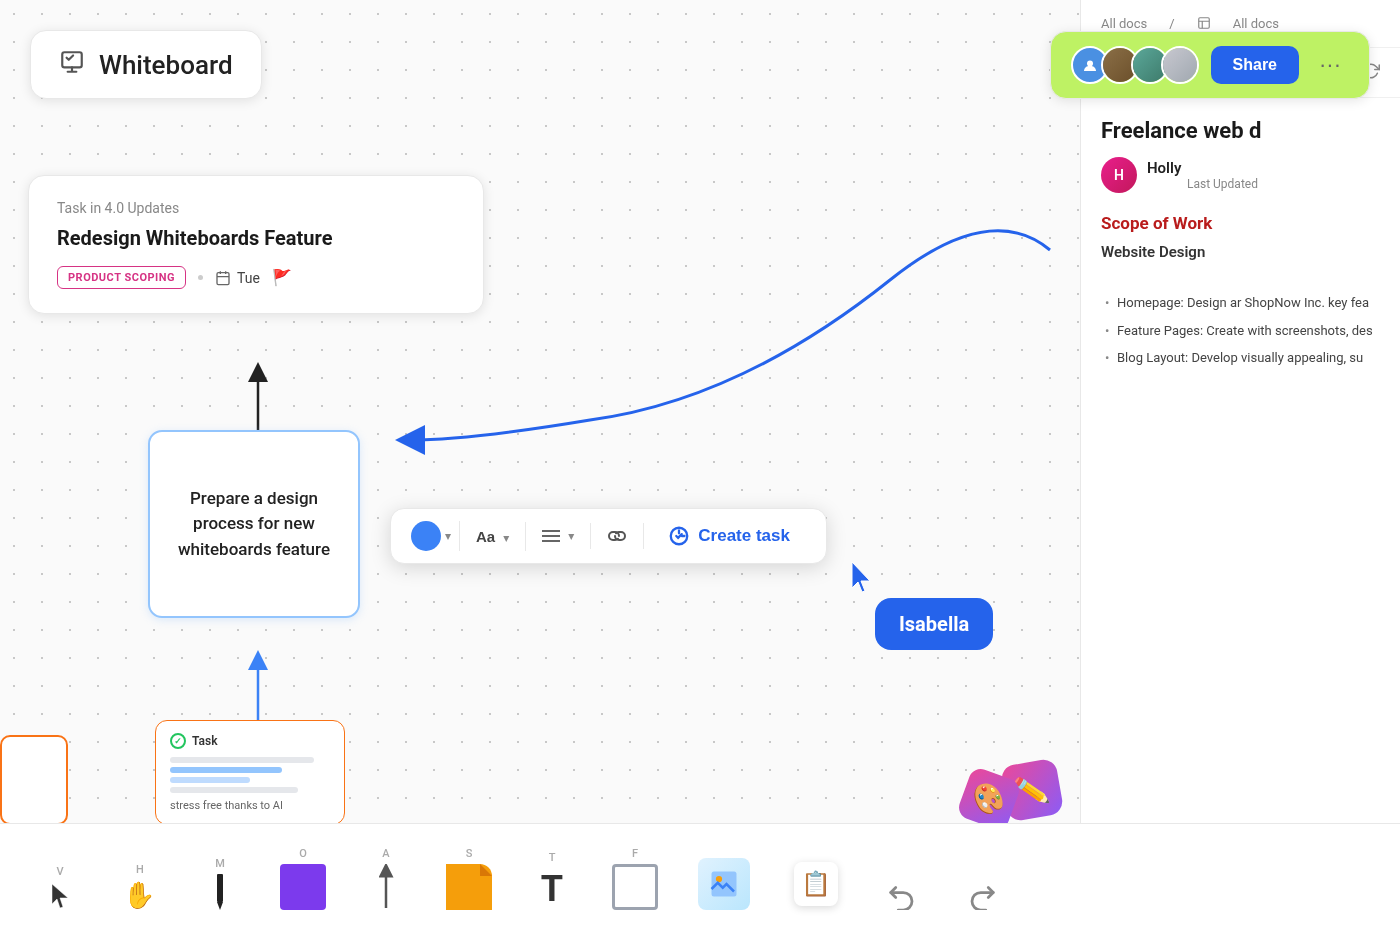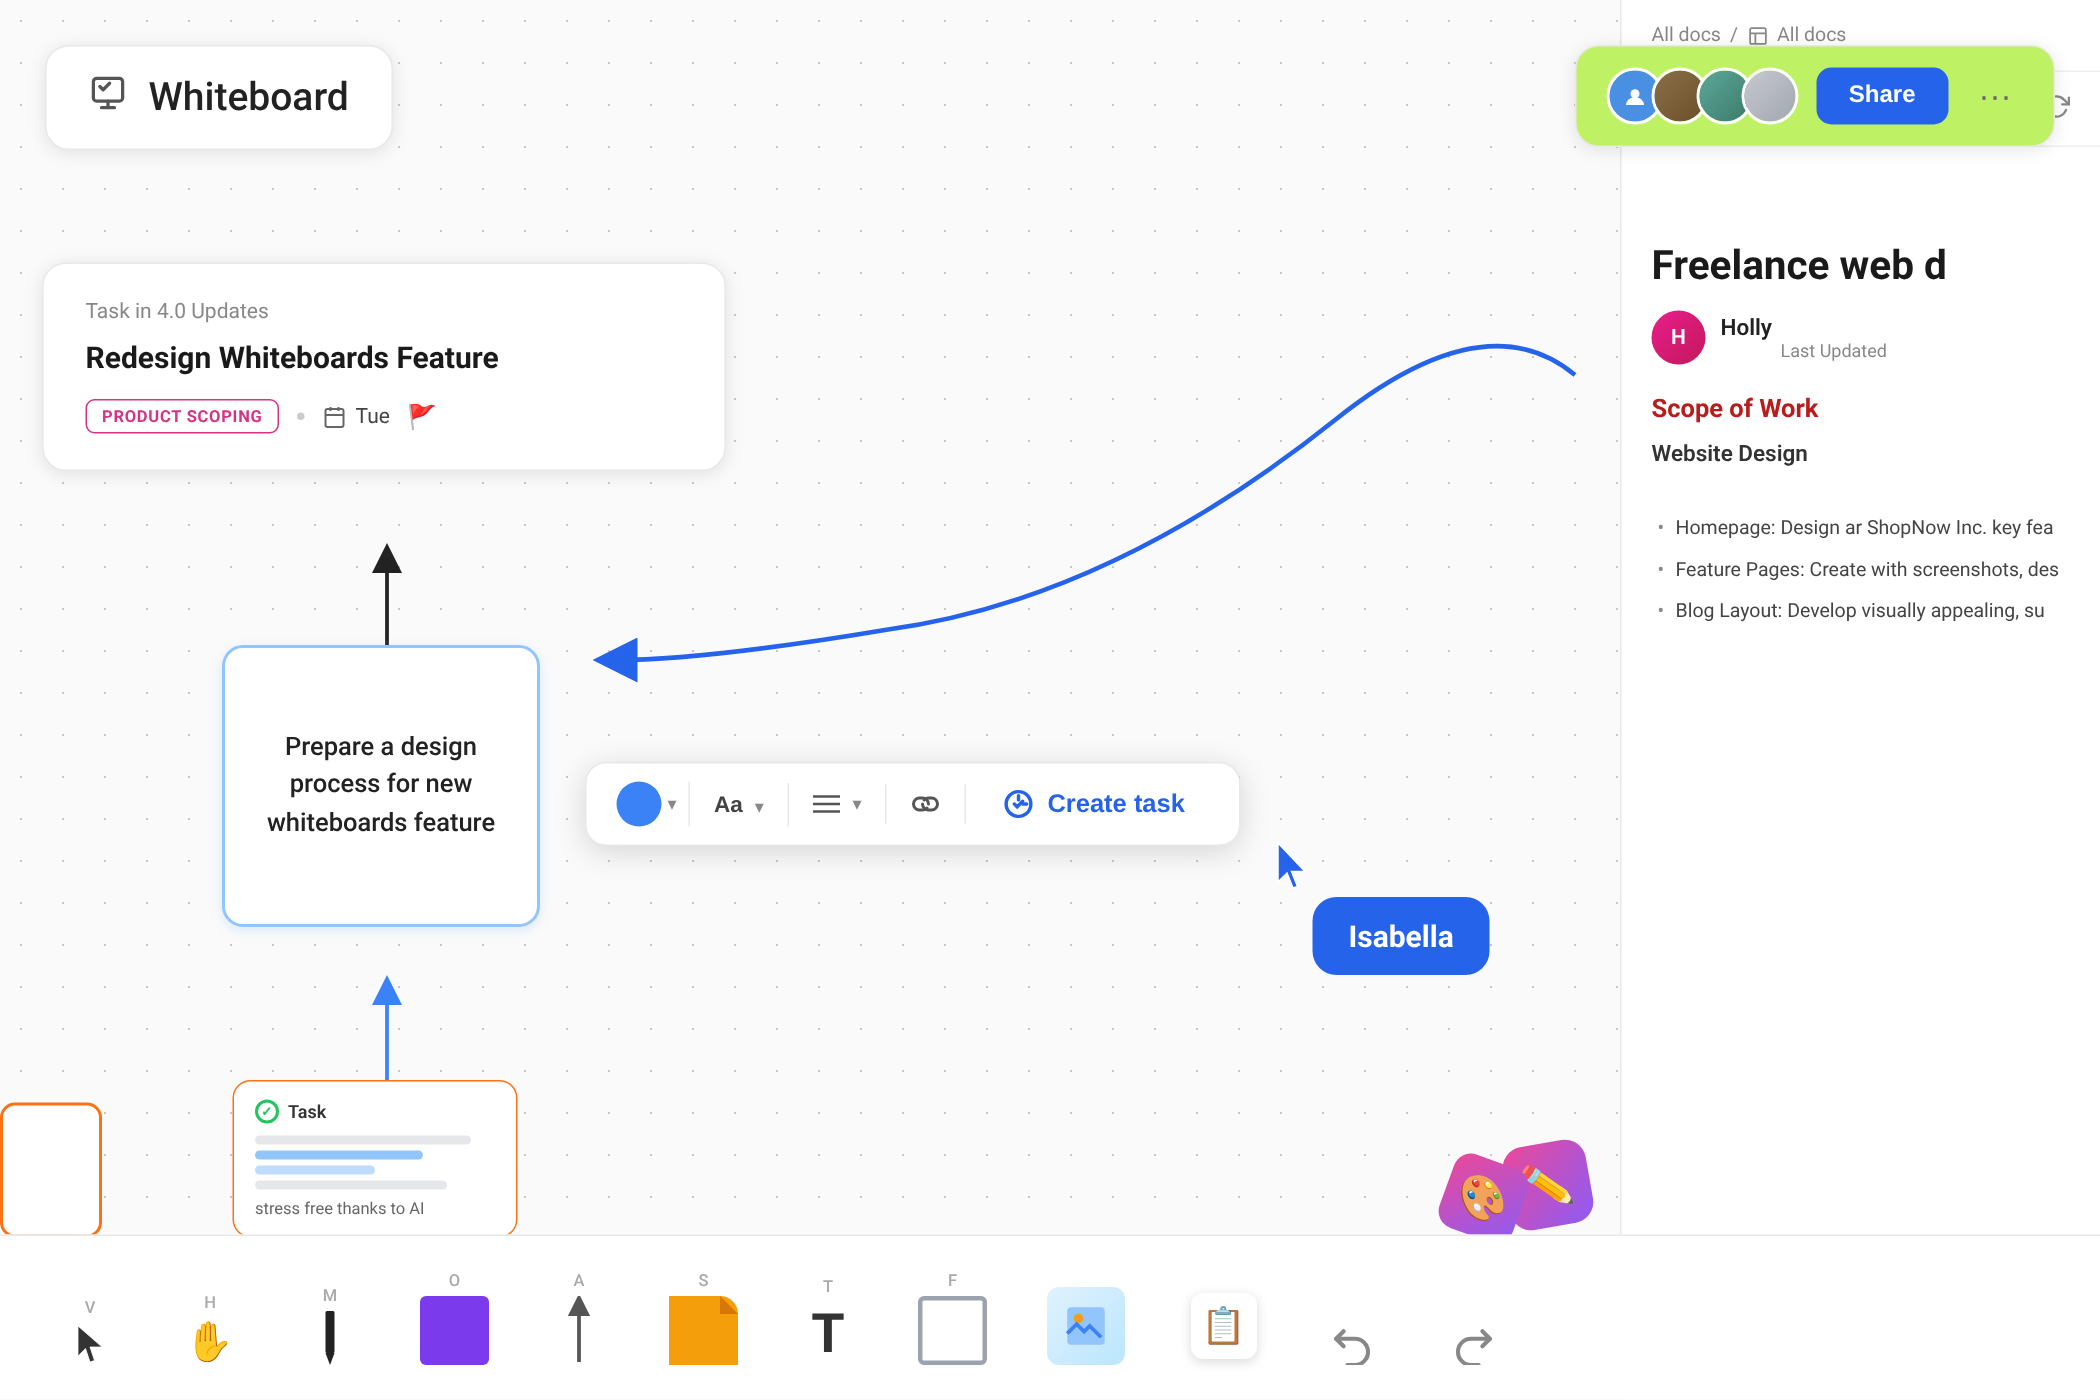--- a/index.html
+++ b/index.html
@@ -21,21 +21,21 @@
       background-size: 28px 28px;
     }
 
     
     .header-bar {
       position: absolute;
       top: 30px;
       left: 30px;
       right: 30px;
       display: flex;
-      align-items: flex-start;
+      align-items: flex-end;
       justify-content: space-between;
       z-index: 100;
     }
 
     .whiteboard-title-card {
       background: white;
       border-radius: 16px;
       padding: 18px 28px;
       display: flex;
       align-items: center;
@@ -369,22 +369,22 @@
       z-index: 45;
       overflow: hidden;
     }
 
     .right-panel-breadcrumb {
       padding: 16px 20px;
       border-bottom: 1px solid #f0f0f0;
       font-size: 13px;
       color: #888;
       display: flex;
-      align-items: center;
-      gap: 6px;
+      align-items: flex-start;
+      gap: 22px;
     }
 
     .right-panel-actions {
       padding: 14px 20px;
       border-bottom: 1px solid #f0f0f0;
       display: flex;
       align-items: center;
       justify-content: space-between;
     }
 
@@ -397,25 +397,24 @@
       cursor: pointer;
     }
 
     .right-panel-content {
       padding: 20px;
       overflow-y: auto;
       height: calc(100% - 110px);
     }
 
     .doc-title {
-      font-size: 27px;
+      font-size: 22px;
       font-weight: 700;
       color: #1a1a1a;
       margin-bottom: 14px;
-      margin-top: 43px;
     }
 
     .doc-author {
       display: flex;
       align-items: center;
       gap: 10px;
       margin-bottom: 20px;
     }
 
     .author-avatar {

